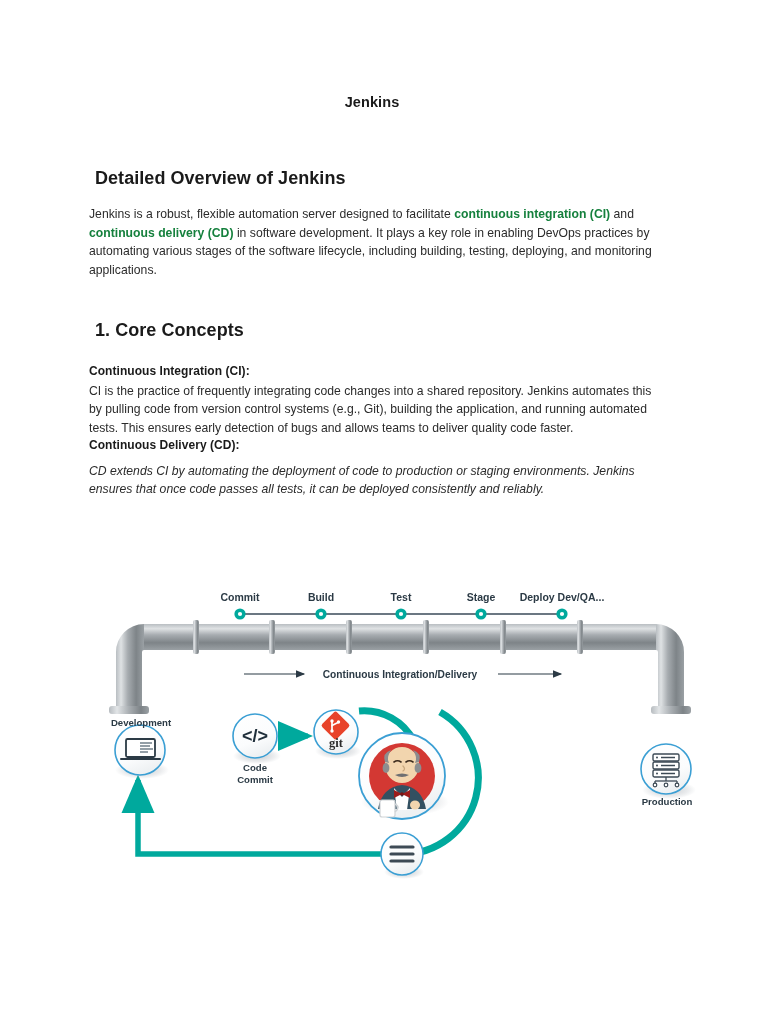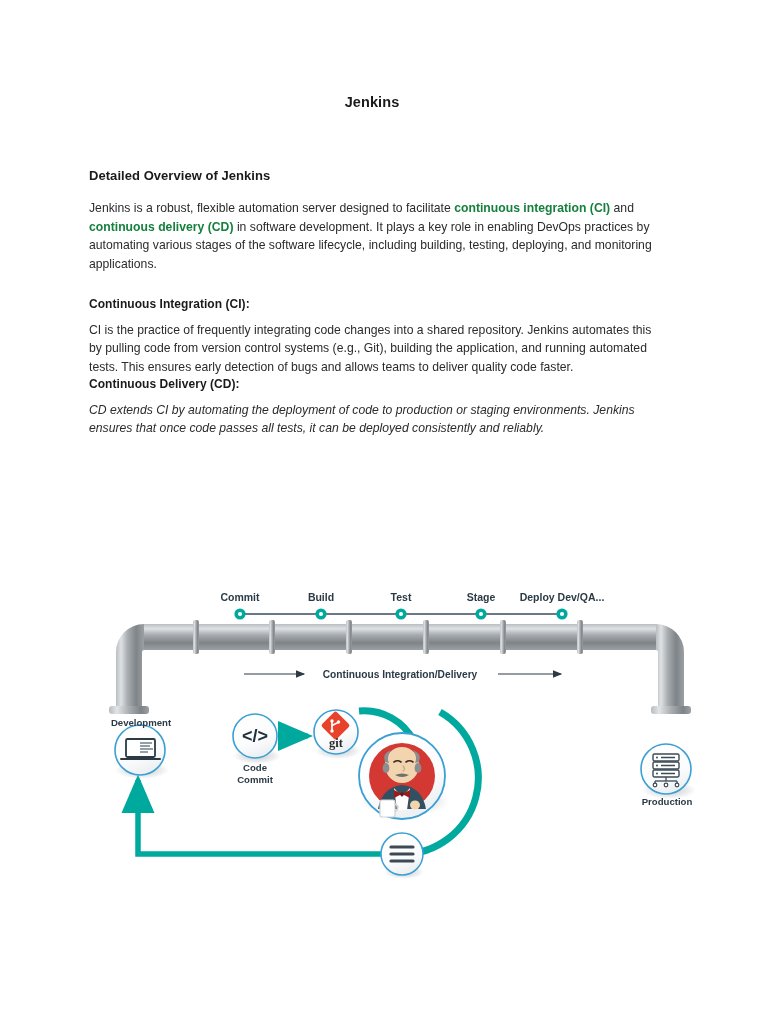--- a/index.html
+++ b/index.html
@@ -26,24 +26,24 @@
   .doc-title {
     text-align: center;
     font-size: 14.5px;
     font-weight: bold;
     color: #1a1a1a;
     margin: 0;
     padding-top: 94px;
     letter-spacing: 0.1px;
   }
   .h2 {
-    font-size: 13px;
+    font-size: 18px;
     font-weight: bold;
     color: #1a1a1a;
-    margin: 0;
+    margin: 6px;
     letter-spacing: 0.05px;
   }
   .h3 {
     font-size: 12px;
     font-weight: bold;
     color: #1a1a1a;
     margin: 0;
     letter-spacing: 0.05px;
   }
   .para {
@@ -52,21 +52,21 @@
     color: #2b2b2b;
     margin: 0;
     letter-spacing: 0.01px;
   }
   .para b { font-weight: bold; color: #15803d; }
 
   .sec-overview-title { margin-top: 58px; }
   .sec-overview-body  { margin-top: 16px; }
   .sec-core-title     { margin-top: 40px; }
   .ci-head            { margin-top: 23px; }
-  .ci-body            { margin-top: 10px; }
+  .ci-body            { margin-top: 4px; }
   .cd-head            { }
   .cd-body            { margin-top: 10px; font-style: italic; }
   .sec-arch-title     { margin-top: 44px; }
 
   
   .diagram-wrap {
     position: absolute;
     left: 8px;
     top: 566px;
     width: 768px;
@@ -79,20 +79,21 @@
 <body>
 
 <div class="page">
 
   <h1 class="doc-title">Jenkins</h1>
 
   <h2 class="h2 sec-overview-title">Detailed Overview of Jenkins</h2>
 
   <p class="para sec-overview-body"><span>Jenkins is a robust, flexible automation server designed to facilitate </span><b>continuous integration (CI)</b><span> and </span><b>continuous delivery (CD)</b><span> in software development. It plays a key role in enabling DevOps practices by automating various stages of the software lifecycle, including building, testing, deploying, and monitoring applications.</span></p>
 
+  <h2 class="h2 sec-core-title">1. Core Concepts</h2>
 
   <h3 class="h3 ci-head">Continuous Integration (CI):</h3>
   <p class="para ci-body">CI is the practice of frequently integrating code changes into a shared repository. Jenkins automates this by pulling code from version control systems (e.g., Git), building the application, and running automated tests. This ensures early detection of bugs and allows teams to deliver quality code faster.</p>
 
   <h3 class="h3 cd-head">Continuous Delivery (CD):</h3>
   <p class="para cd-body">CD extends CI by automating the deployment of code to production or staging environments. Jenkins ensures that once code passes all tests, it can be deployed consistently and reliably.</p>
 
 
   <div class="diagram-wrap">
     <svg width="768" height="340" viewBox="0 0 768 340" xmlns="http://www.w3.org/2000/svg">

